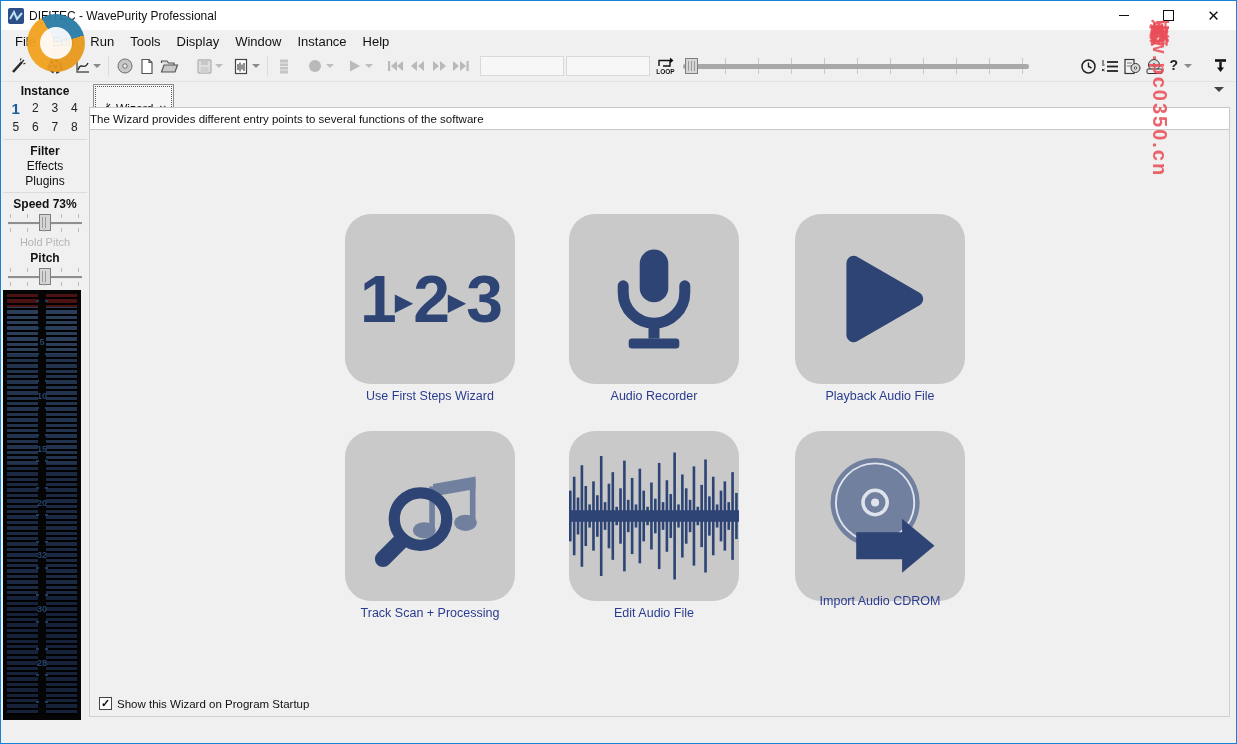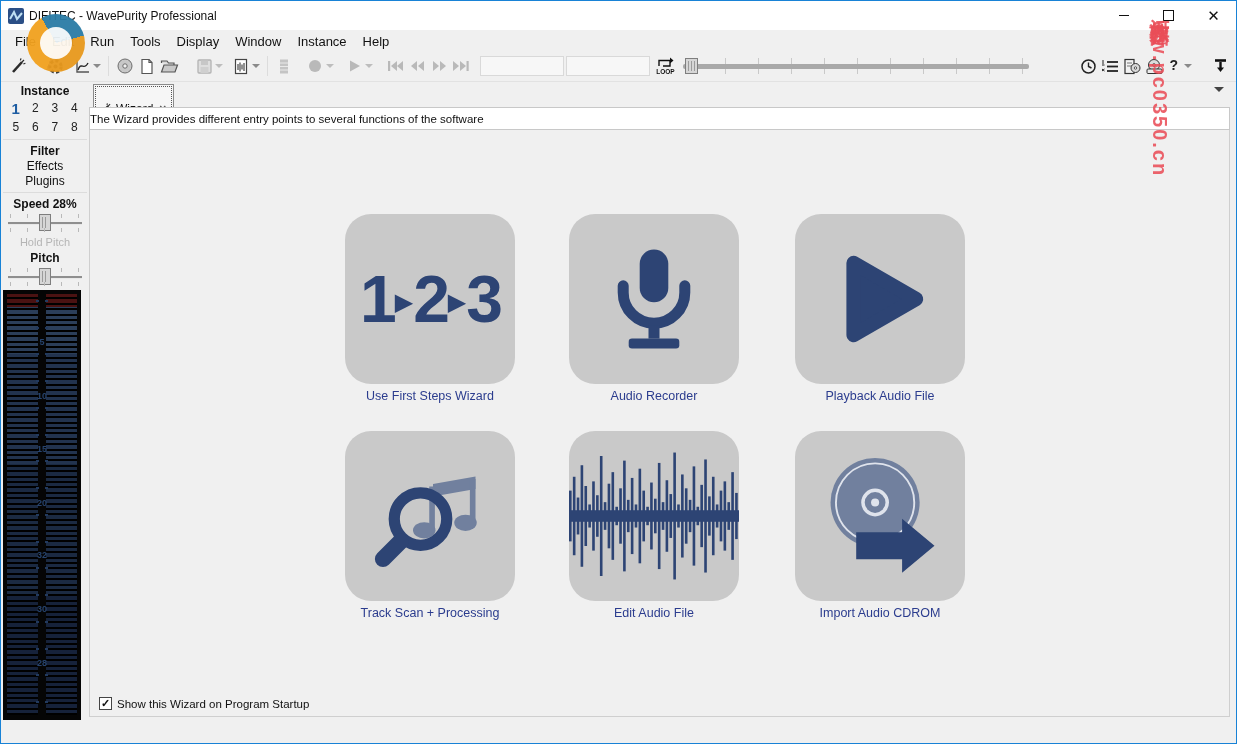--- a/index.html
+++ b/index.html
@@ -316,21 +316,21 @@
         <span class="inum" style="margin-top:4px">5</span>
         <span class="inum" style="margin-top:4px">6</span>
         <span class="inum" style="margin-top:4px">7</span>
         <span class="inum" style="margin-top:4px">8</span>
       </div>
       <div class="shr"></div>
       <div class="shead" style="margin-top:0">Filter</div>
       <div class="slink" style="margin-top:1px">Effects</div>
       <div class="slink" style="margin-top:1px">Plugins</div>
       <div class="shr"></div>
-      <div class="shead" style="margin-top:0">Speed 28%</div>
+      <div class="shead" style="margin-top:0">Speed 73%</div>
       <div class="sslider">
         <span class="stk top"></span>
         <span class="st"></span>
         <span class="sth"></span>
         <span class="stk bot"></span>
       </div>
       <div class="sdis">Hold Pitch</div>
       <div class="shead" style="margin-top:3px">Pitch</div>
       <div class="sslider">
         <span class="stk top"></span>
@@ -473,21 +473,21 @@
 
     <div class="tile" style="left:705px;top:301px">
       <svg width="135" height="140" viewBox="0 0 100 100">
         <circle cx="46" cy="40" r="33" fill="#71809e"></circle>
         <circle cx="46" cy="40" r="29" fill="none" stroke="#dfe3ec" stroke-width="1.4"></circle>
         <circle cx="46" cy="40" r="9" fill="none" stroke="#dfe3ec" stroke-width="2.6"></circle>
         <circle cx="46" cy="40" r="3" fill="#dfe3ec"></circle>
         <path d="M32 62 H66 V52 L90 72 L66 92 V82 H32 Z" fill="#2d4474"></path>
       </svg>
     </div>
-    <div class="tlabel" style="left:705px;top:476px">Import Audio CDROM</div>
+    <div class="tlabel" style="left:705px;top:464px">Import Audio CDROM</div>
 
     <div class="cbrow">
       <span class="cbbox">✓</span>
       <span class="cblabel">Show this Wizard on Program Startup</span>
     </div>
   </div>
 
   <div class="wmlogo"></div>
   <div class="wmred">河东软件园 ww.pc0350.cn</div>
 

